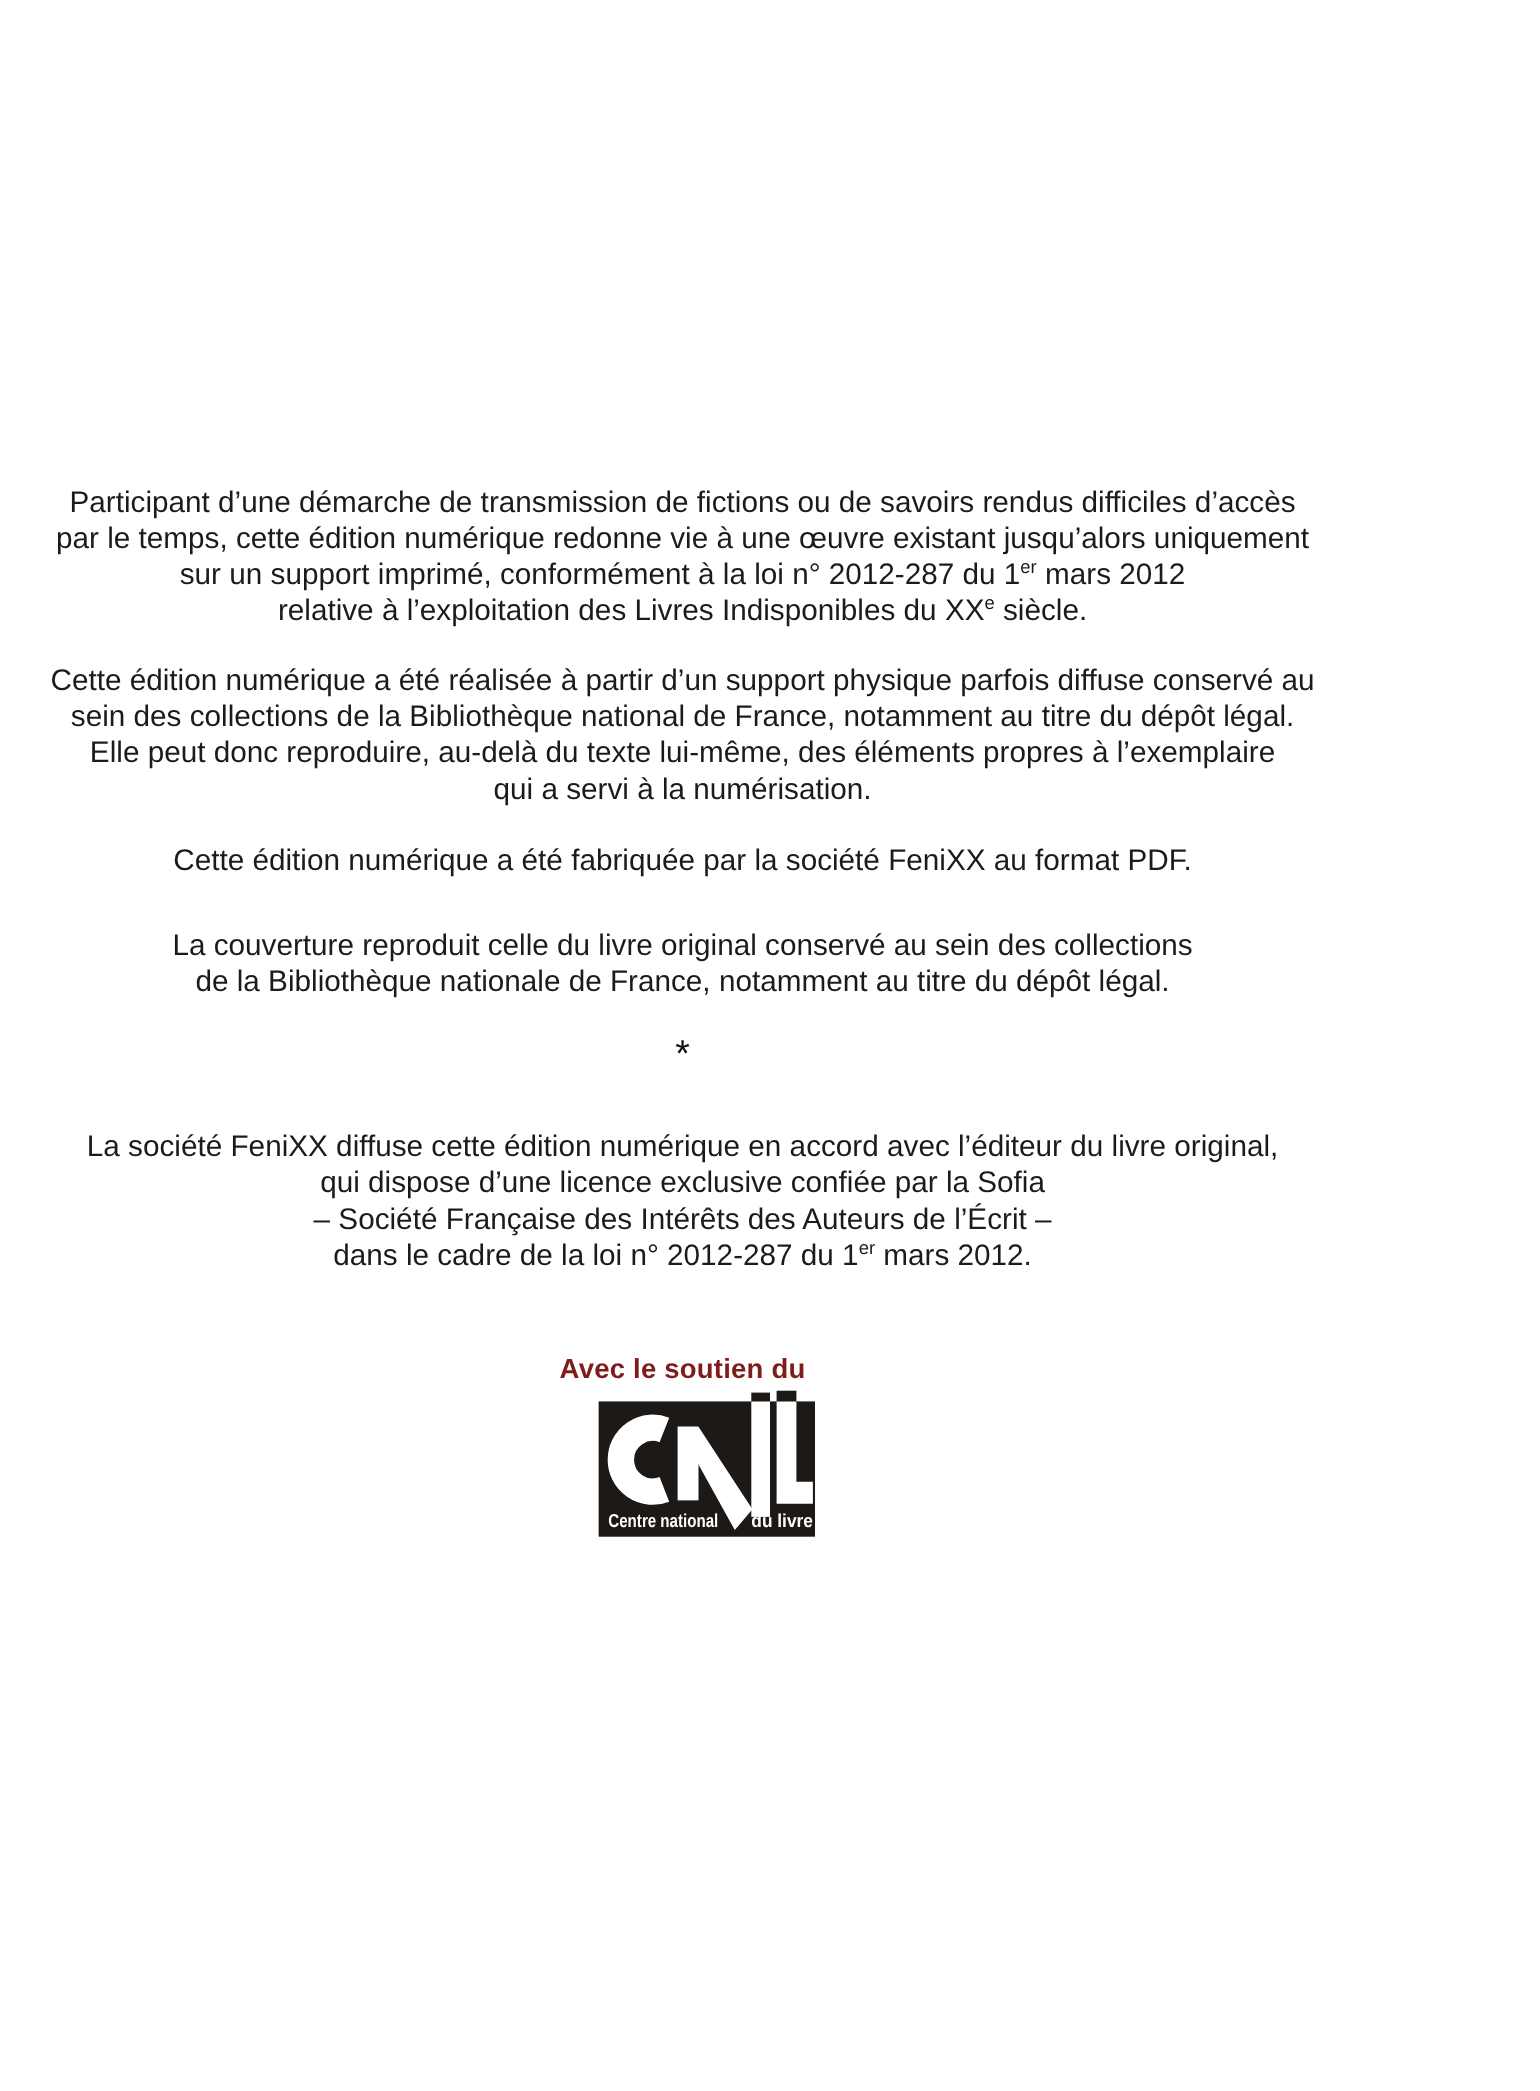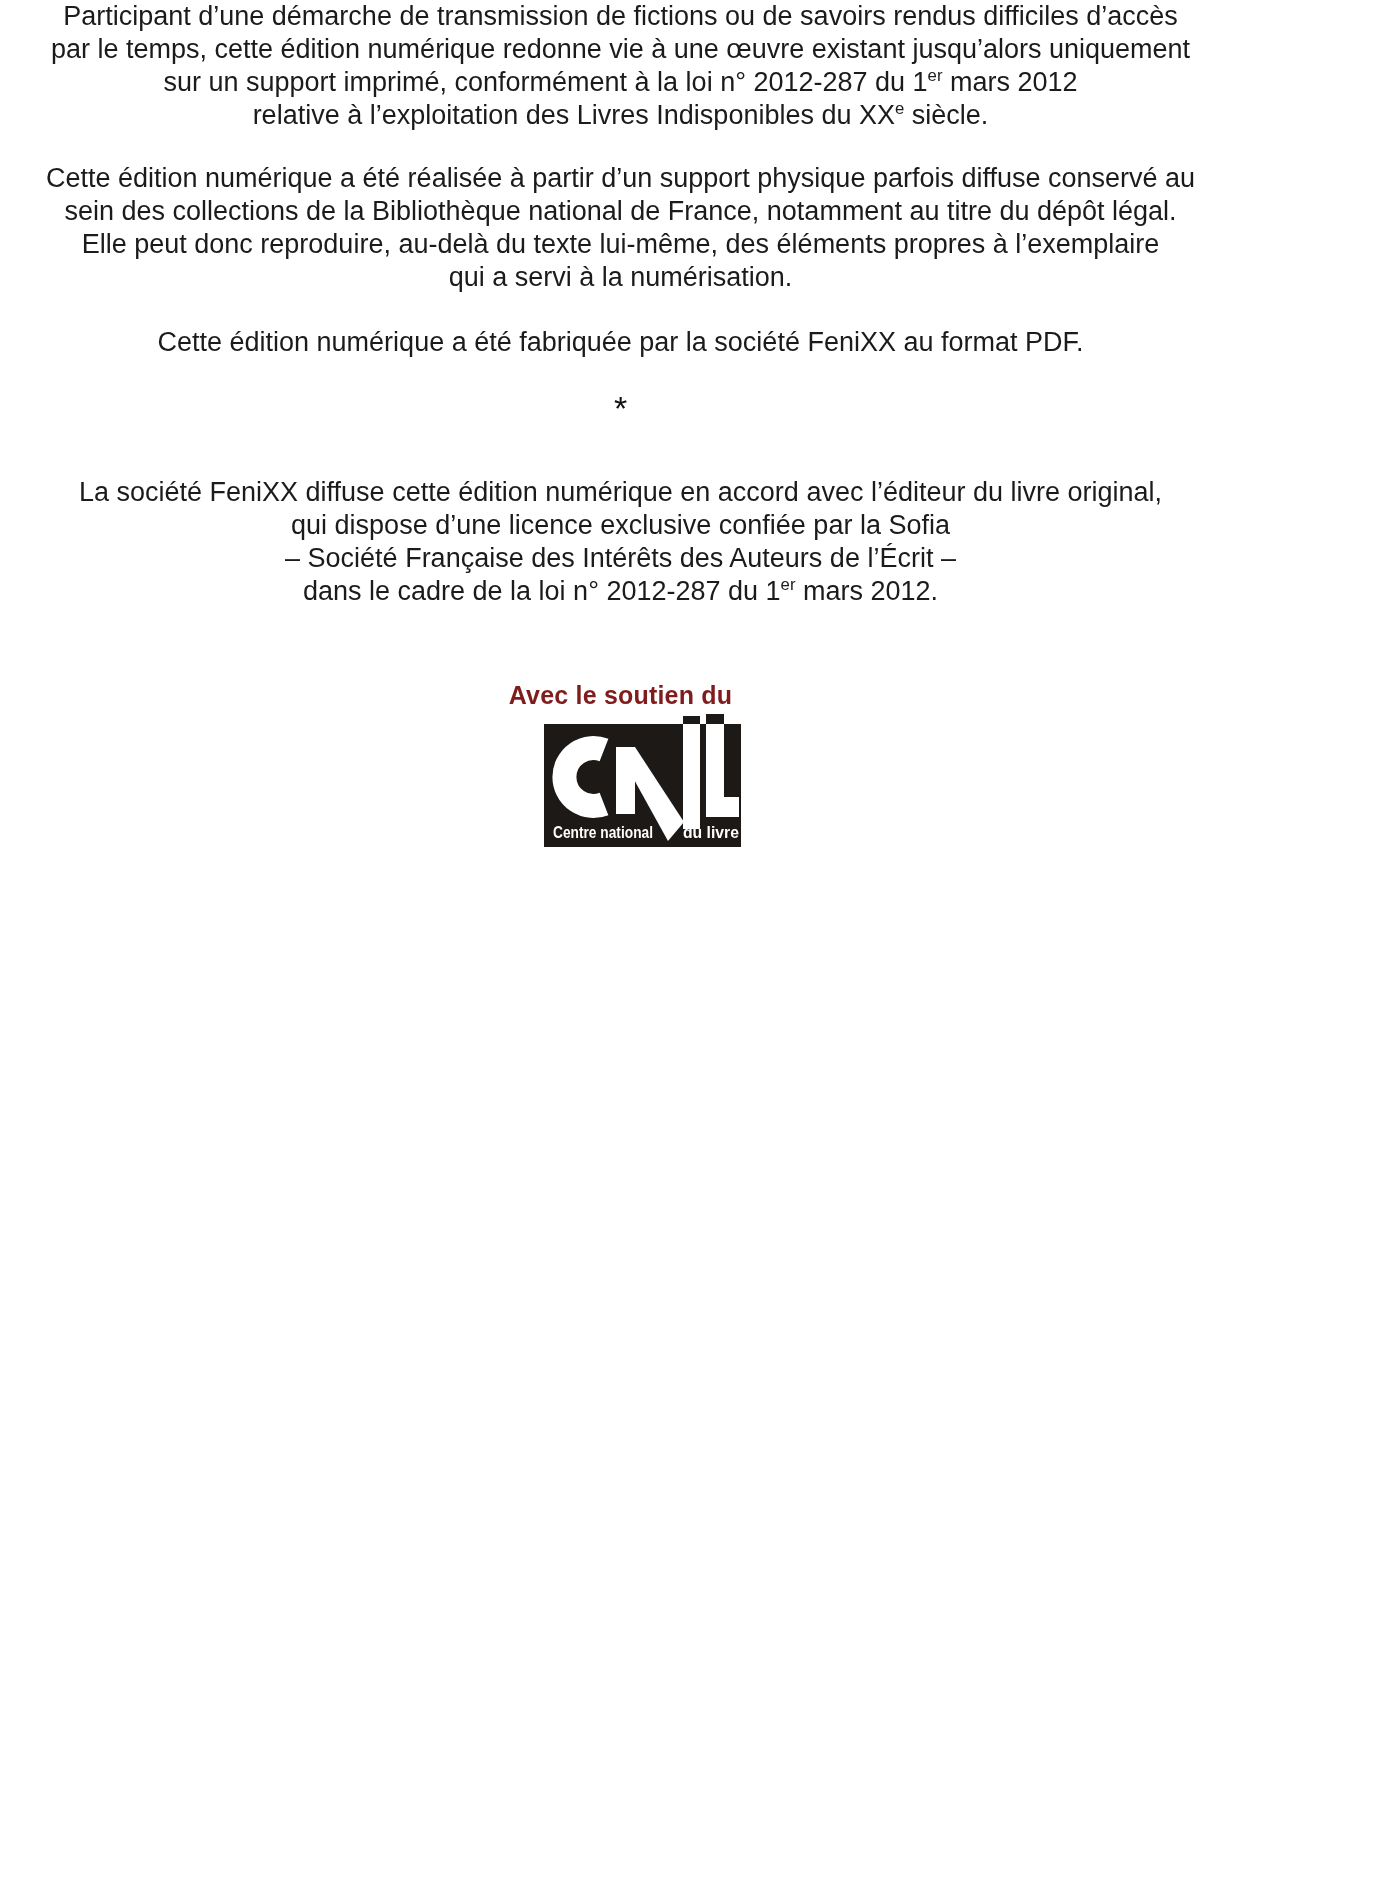--- a/index.html
+++ b/index.html
@@ -10,20 +10,21 @@
     width: 1400px;
     height: 1901px;
     background: #ffffff;
     font-family: "Liberation Sans", sans-serif;
     color: #1b1b1b;
     overflow: hidden;
   }
   .page {
     width: 1241px;
     height: 1901px;
+    padding-top: 440px;
     box-sizing: border-box;
     text-align: center;
   }
   .para {
     margin: 0;
     font-size: 27px;
     line-height: 33px;
     font-weight: 400;
     color: #1b1b1b;
   }
@@ -83,20 +84,24 @@
     <span class="line">Cette édition numérique a été réalisée à partir d’un support physique parfois diffuse conservé au</span>
     <span class="line">sein des collections de la Bibliothèque national de France, notamment au titre du dépôt légal.</span>
     <span class="line">Elle peut donc reproduire, au-delà du texte lui-même, des éléments propres à l’exemplaire</span>
     <span class="line">qui a servi à la numérisation.</span>
   </p>
 
   <p class="para" id="p3">
     <span class="line">Cette édition numérique a été fabriquée par la société FeniXX au format PDF.</span>
   </p>
 
+  <p class="para" id="p4">
+    <span class="line">La couverture reproduit celle du livre original conservé au sein des collections</span>
+    <span class="line">de la Bibliothèque nationale de France, notamment au titre du dépôt légal.</span>
+  </p>
 
   <div class="para separator">*</div>
 
   <p class="para" id="p5">
     <span class="line">La société FeniXX diffuse cette édition numérique en accord avec l’éditeur du livre original,</span>
     <span class="line">qui dispose d’une licence exclusive confiée par la Sofia</span>
     <span class="line">– Société Française des Intérêts des Auteurs de l’Écrit –</span>
     <span class="line"><span>dans le cadre de la loi n° 2012-287 du 1</span><sup>er</sup><span> mars 2012.</span></span>
   </p>
 

